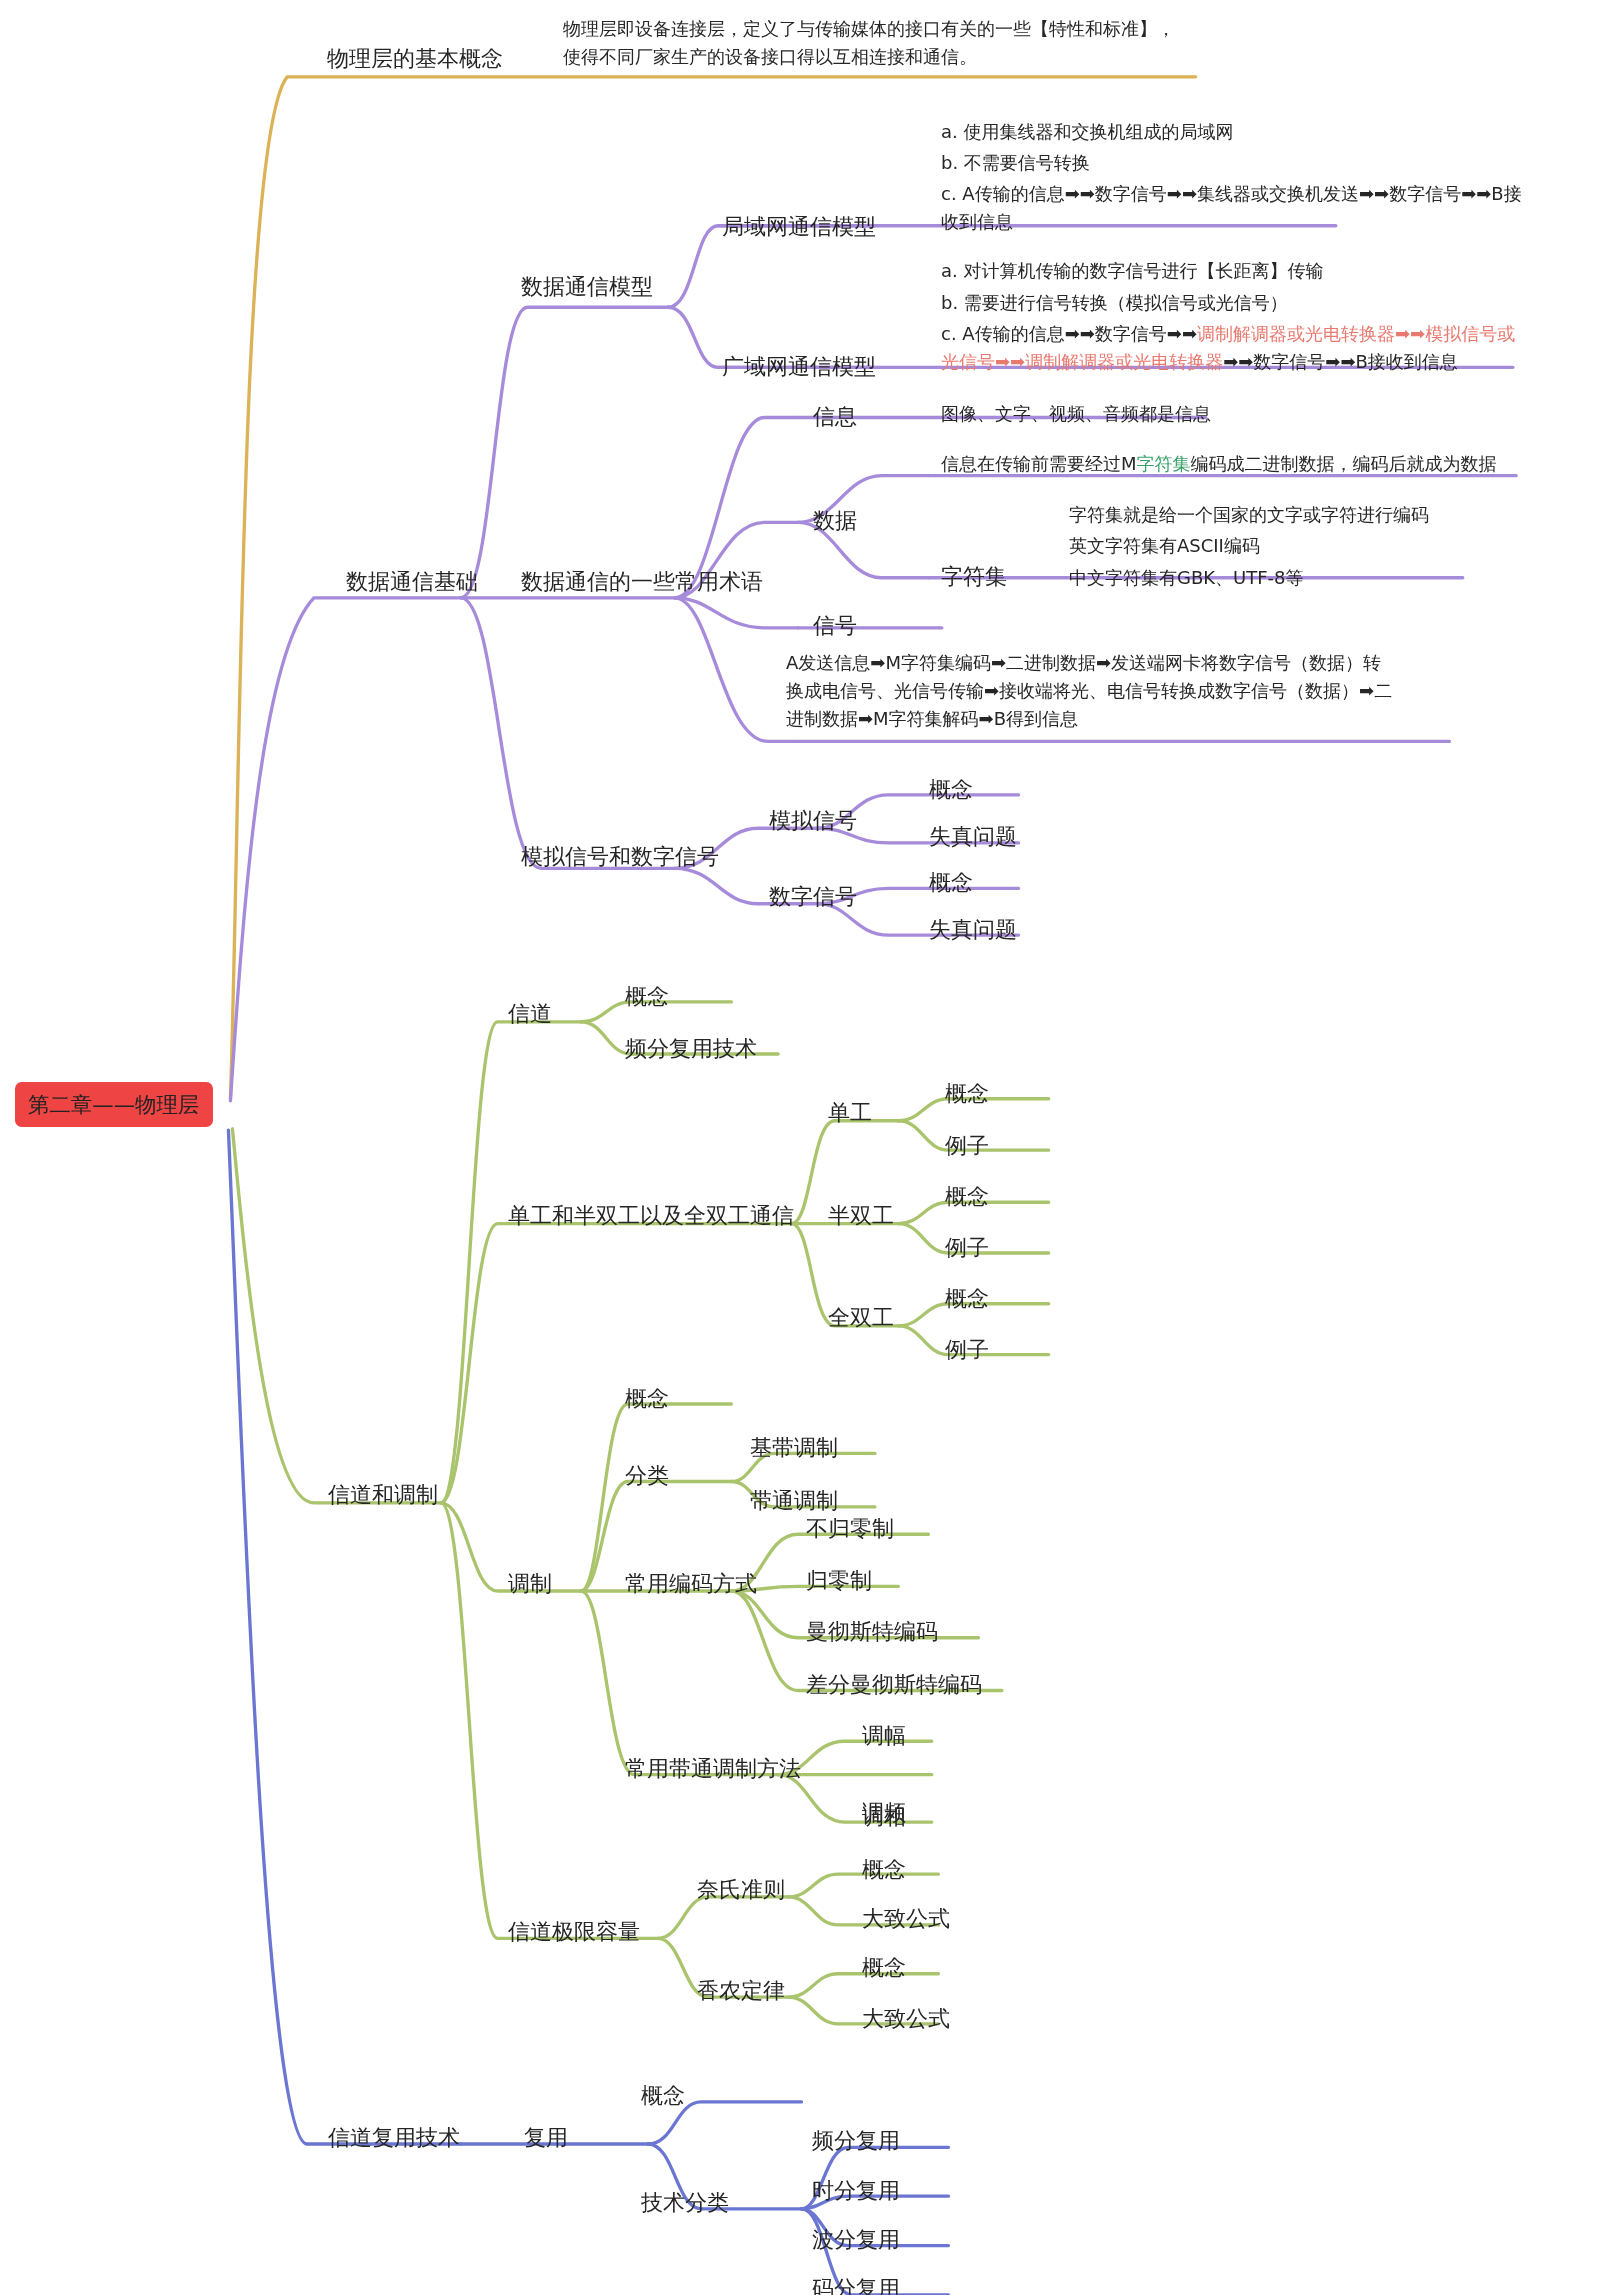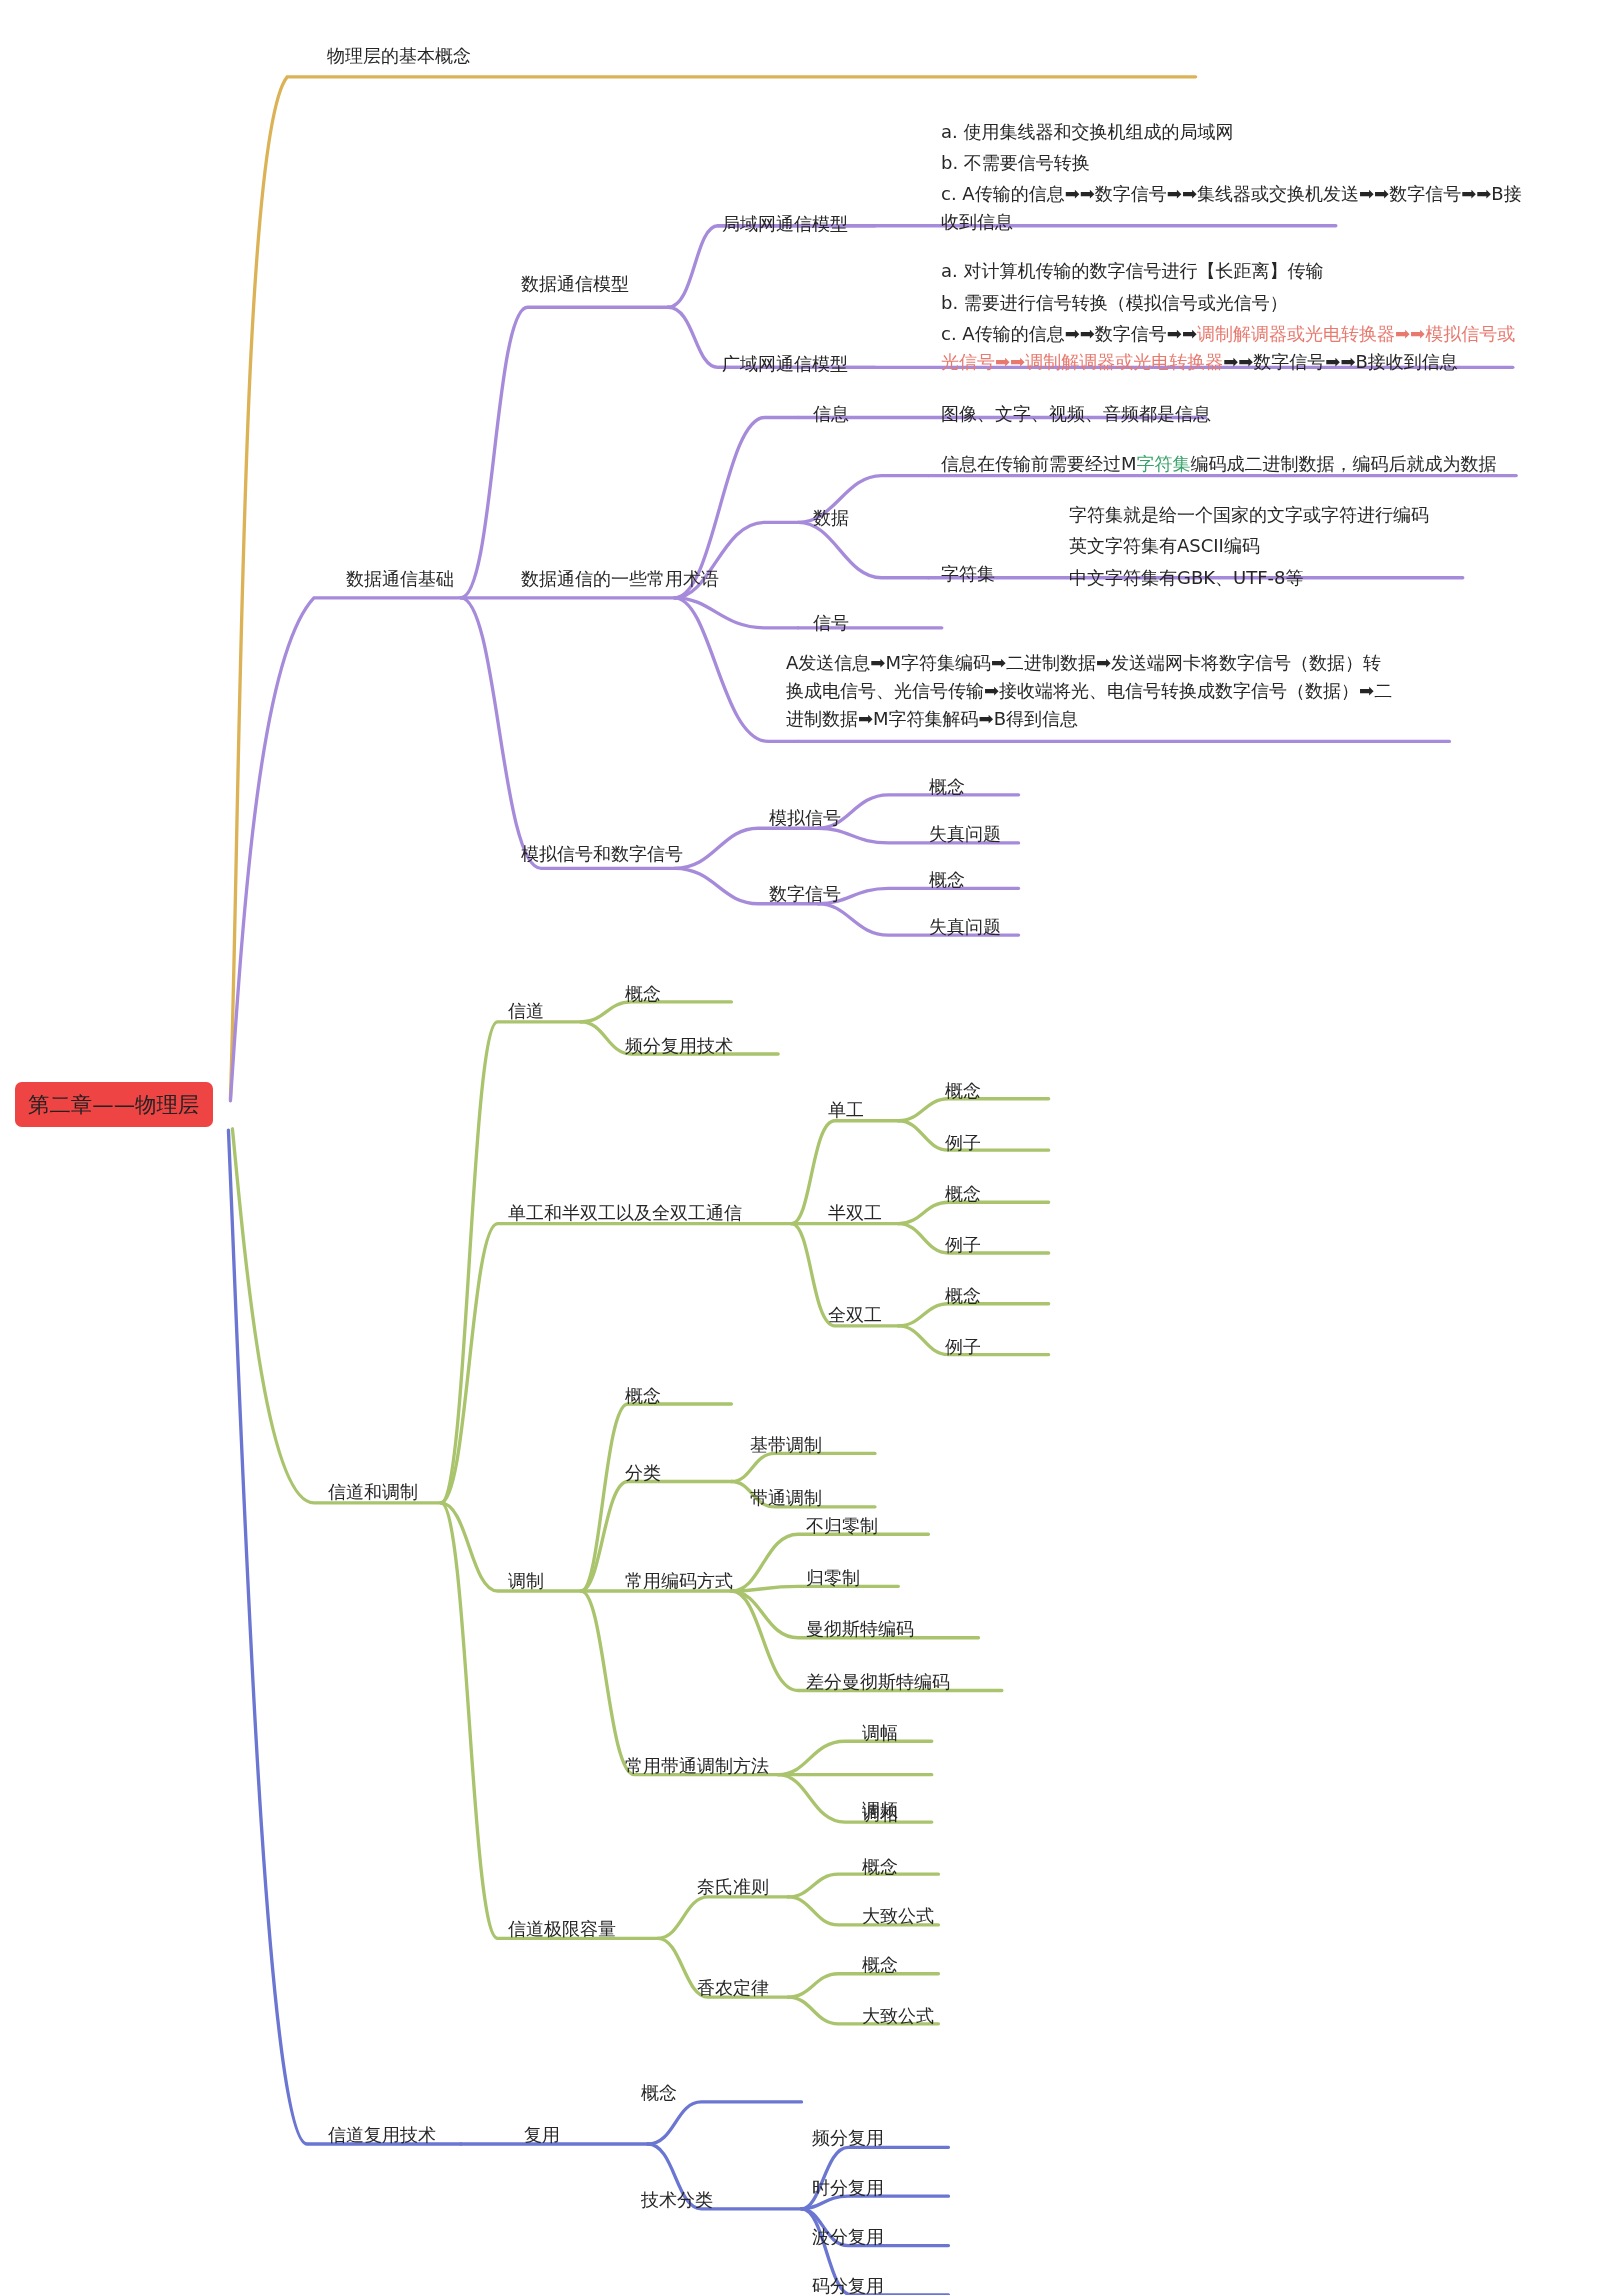--- a/index.html
+++ b/index.html
@@ -1,20 +1,20 @@
 <!DOCTYPE html>
 <html style="font-size:10.7px"><head>
 <meta charset="utf-8">
 <style>
   html,body{margin:0;padding:0;background:#ffffff;}
   body{font-family:"DejaVu Sans","Liberation Sans",sans-serif;}
   #stage{position:relative;width:1603px;height:2295px;background:#fff;overflow:hidden;}
   #wires{position:absolute;left:0;top:0;width:1603px;height:2295px;pointer-events:none;}
   .node{position:absolute;color:#262626;white-space:pre;line-height:1.55;}
-  .node.lbl{font-size:18px;}
+  .node.lbl{font-size:22px;}
   .node.para{font-size:18px;}
   .root{
     position:absolute;background:#ef4444;border-radius:6.7px;
     font-size:21.4px;color:#222;padding:8px 13.4px;white-space:nowrap;
   }
   .rd{color:#e8796f;}
   .gn{color:#38a169;}
 </style>
 </head>
 <body>
@@ -113,20 +113,22 @@
       <path d="M 1200,3307 C 1230,3307 1235,3215 1270,3215 L 1420,3215" stroke="#6a76d1"></path>
       <path d="M 1200,3307 C 1230,3307 1235,3288 1270,3288 L 1420,3288" stroke="#6a76d1"></path>
       <path d="M 1200,3307 C 1230,3307 1235,3362 1270,3362 L 1420,3362" stroke="#6a76d1"></path>
       <path d="M 1200,3307 C 1235,3307 1240,3436 1275,3436 L 1420,3436" stroke="#6a76d1"></path>
     </g>
   </svg>
 
   <div class="root" style="left:14.7px;top:1082px;">第二章——物理层</div>
 
   <div class="node lbl" style="left:327px;top:42px;">物理层的基本概念</div>
+  <div class="node para" style="left:563px;top:14.7px;">物理层即设备连接层，定义了与传输媒体的接口有关的一些【特性和标准】，
+使得不同厂家生产的设备接口得以互相连接和通信。</div>
 
   <div class="node lbl" style="left:312px;top:565px;margin-left:34px;">数据通信基础</div>
   <div class="node lbl" style="left:521px;top:270px;">数据通信模型</div>
 
   <div class="node lbl" style="left:722px;top:210px;">局域网通信模型</div>
   <div class="node para" style="left:941px;top:118px;">a. 使用集线器和交换机组成的局域网</div>
   <div class="node para" style="left:941px;top:149px;">b. 不需要信号转换</div>
   <div class="node para" style="left:941px;top:180px;">c. A传输的信息➡➡数字信号➡➡集线器或交换机发送➡➡数字信号➡➡B接
 收到信息</div>
 

